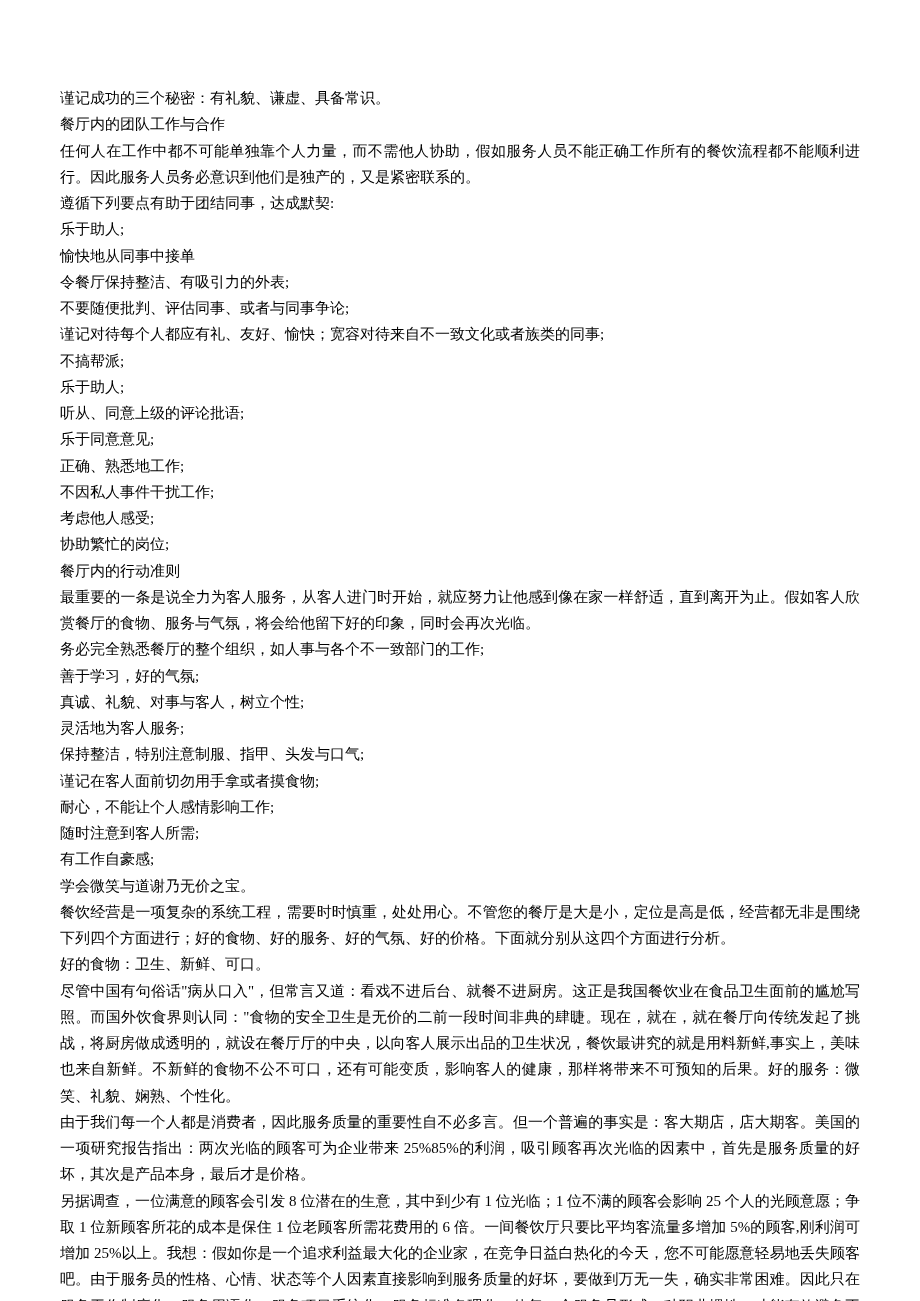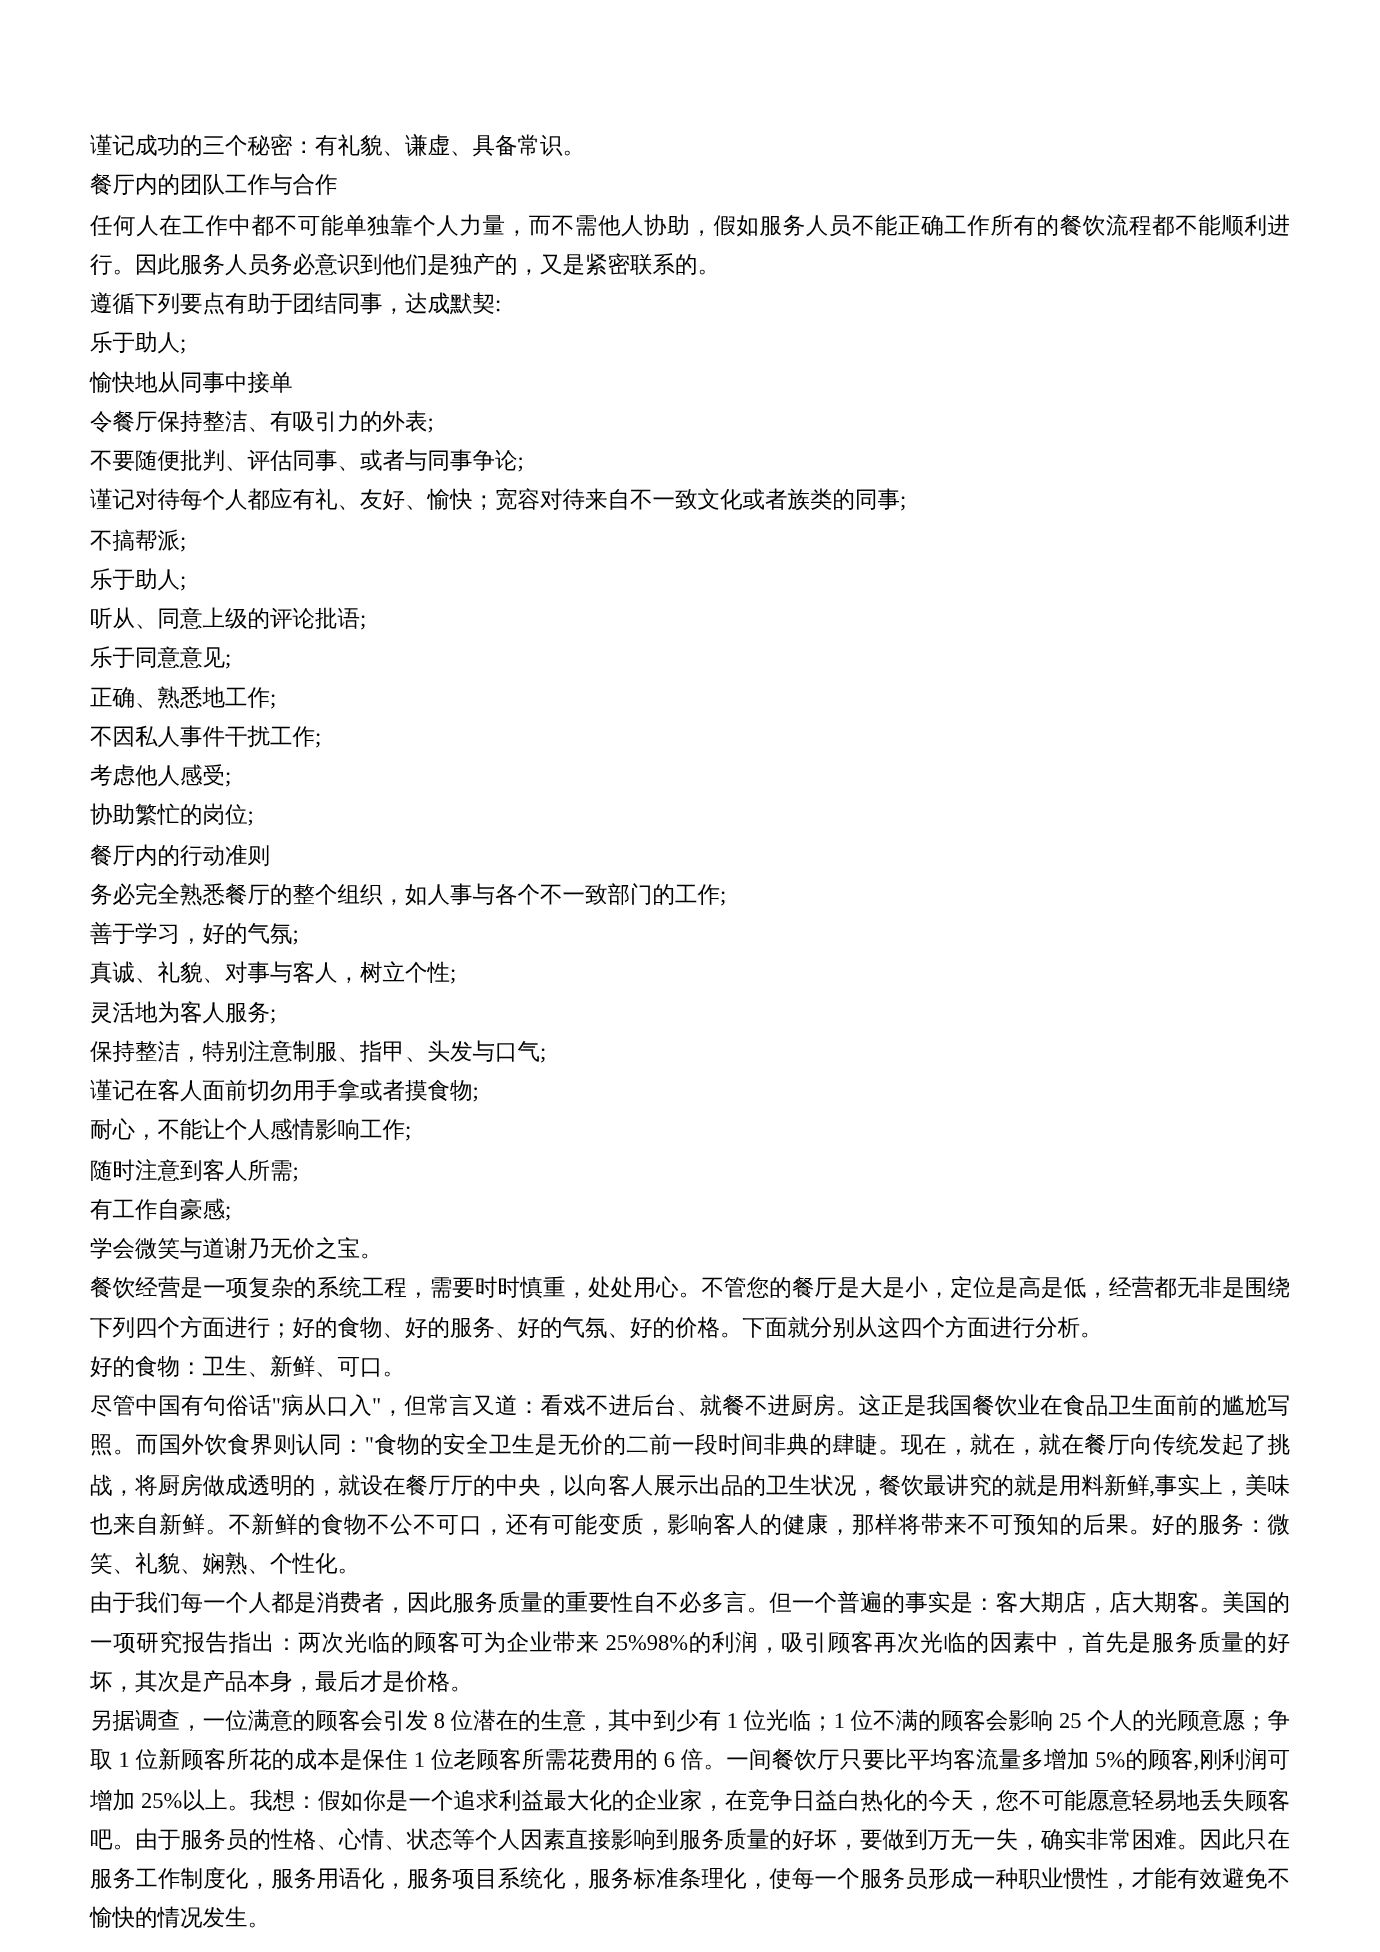--- a/index.html
+++ b/index.html
@@ -32,28 +32,29 @@
   <p>谨记对待每个人都应有礼、友好、愉快；宽容对待来自不一致文化或者族类的同事;</p>
   <p>不搞帮派;</p>
   <p>乐于助人;</p>
   <p>听从、同意上级的评论批语;</p>
   <p>乐于同意意见;</p>
   <p>正确、熟悉地工作;</p>
   <p>不因私人事件干扰工作;</p>
   <p>考虑他人感受;</p>
   <p>协助繁忙的岗位;</p>
   <p>餐厅内的行动准则</p>
+  <p>最重要的一条是说全力为客人服务，从客人进门时开始，就应努力让他感到像在家一样舒适，直到离开为止。假如客人欣赏餐厅的食物、服务与气氛，将会给他留下好的印象，同时会再次光临。</p>
   <p>务必完全熟悉餐厅的整个组织，如人事与各个不一致部门的工作;</p>
   <p>善于学习，好的气氛;</p>
   <p>真诚、礼貌、对事与客人，树立个性;</p>
   <p>灵活地为客人服务;</p>
   <p>保持整洁，特别注意制服、指甲、头发与口气;</p>
   <p>谨记在客人面前切勿用手拿或者摸食物;</p>
   <p>耐心，不能让个人感情影响工作;</p>
   <p>随时注意到客人所需;</p>
   <p>有工作自豪感;</p>
   <p>学会微笑与道谢乃无价之宝。</p>
   <p>餐饮经营是一项复杂的系统工程，需要时时慎重，处处用心。不管您的餐厅是大是小，定位是高是低，经营都无非是围绕下列四个方面进行；好的食物、好的服务、好的气氛、好的价格。下面就分别从这四个方面进行分析。</p>
   <p>好的食物：卫生、新鲜、可口。</p>
   <p>尽管中国有句俗话"病从口入"，但常言又道：看戏不进后台、就餐不进厨房。这正是我国餐饮业在食品卫生面前的尴尬写照。而国外饮食界则认同："食物的安全卫生是无价的二前一段时间非典的肆睫。现在，就在，就在餐厅向传统发起了挑战，将厨房做成透明的，就设在餐厅厅的中央，以向客人展示出品的卫生状况，餐饮最讲究的就是用料新鲜,事实上，美味也来自新鲜。不新鲜的食物不公不可口，还有可能变质，影响客人的健康，那样将带来不可预知的后果。好的服务：微笑、礼貌、娴熟、个性化。</p>
-  <p>由于我们每一个人都是消费者，因此服务质量的重要性自不必多言。但一个普遍的事实是：客大期店，店大期客。美国的一项研究报告指出：两次光临的顾客可为企业带来 25%98%的利润，吸引顾客再次光临的因素中，首先是服务质量的好坏，其次是产品本身，最后才是价格。</p>
+  <p>由于我们每一个人都是消费者，因此服务质量的重要性自不必多言。但一个普遍的事实是：客大期店，店大期客。美国的一项研究报告指出：两次光临的顾客可为企业带来 25%85%的利润，吸引顾客再次光临的因素中，首先是服务质量的好坏，其次是产品本身，最后才是价格。</p>
   <p>另据调查，一位满意的顾客会引发 8 位潜在的生意，其中到少有 1 位光临；1 位不满的顾客会影响 25 个人的光顾意愿；争取 1 位新顾客所花的成本是保住 1 位老顾客所需花费用的 6 倍。一间餐饮厅只要比平均客流量多增加 5%的顾客,刚利润可增加 25%以上。我想：假如你是一个追求利益最大化的企业家，在竞争日益白热化的今天，您不可能愿意轻易地丢失顾客吧。由于服务员的性格、心情、状态等个人因素直接影响到服务质量的好坏，要做到万无一失，确实非常困难。因此只在服务工作制度化，服务用语化，服务项目系统化，服务标准条理化，使每一个服务员形成一种职业惯性，才能有效避免不愉快的情况发生。</p>
 </div>
 
 </body></html>

